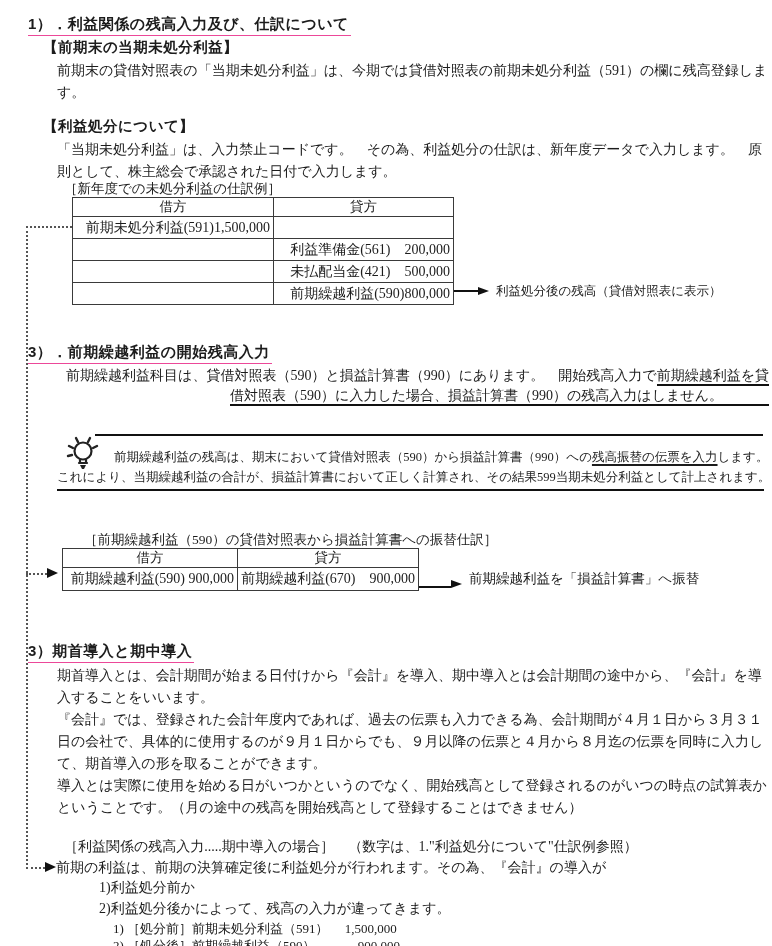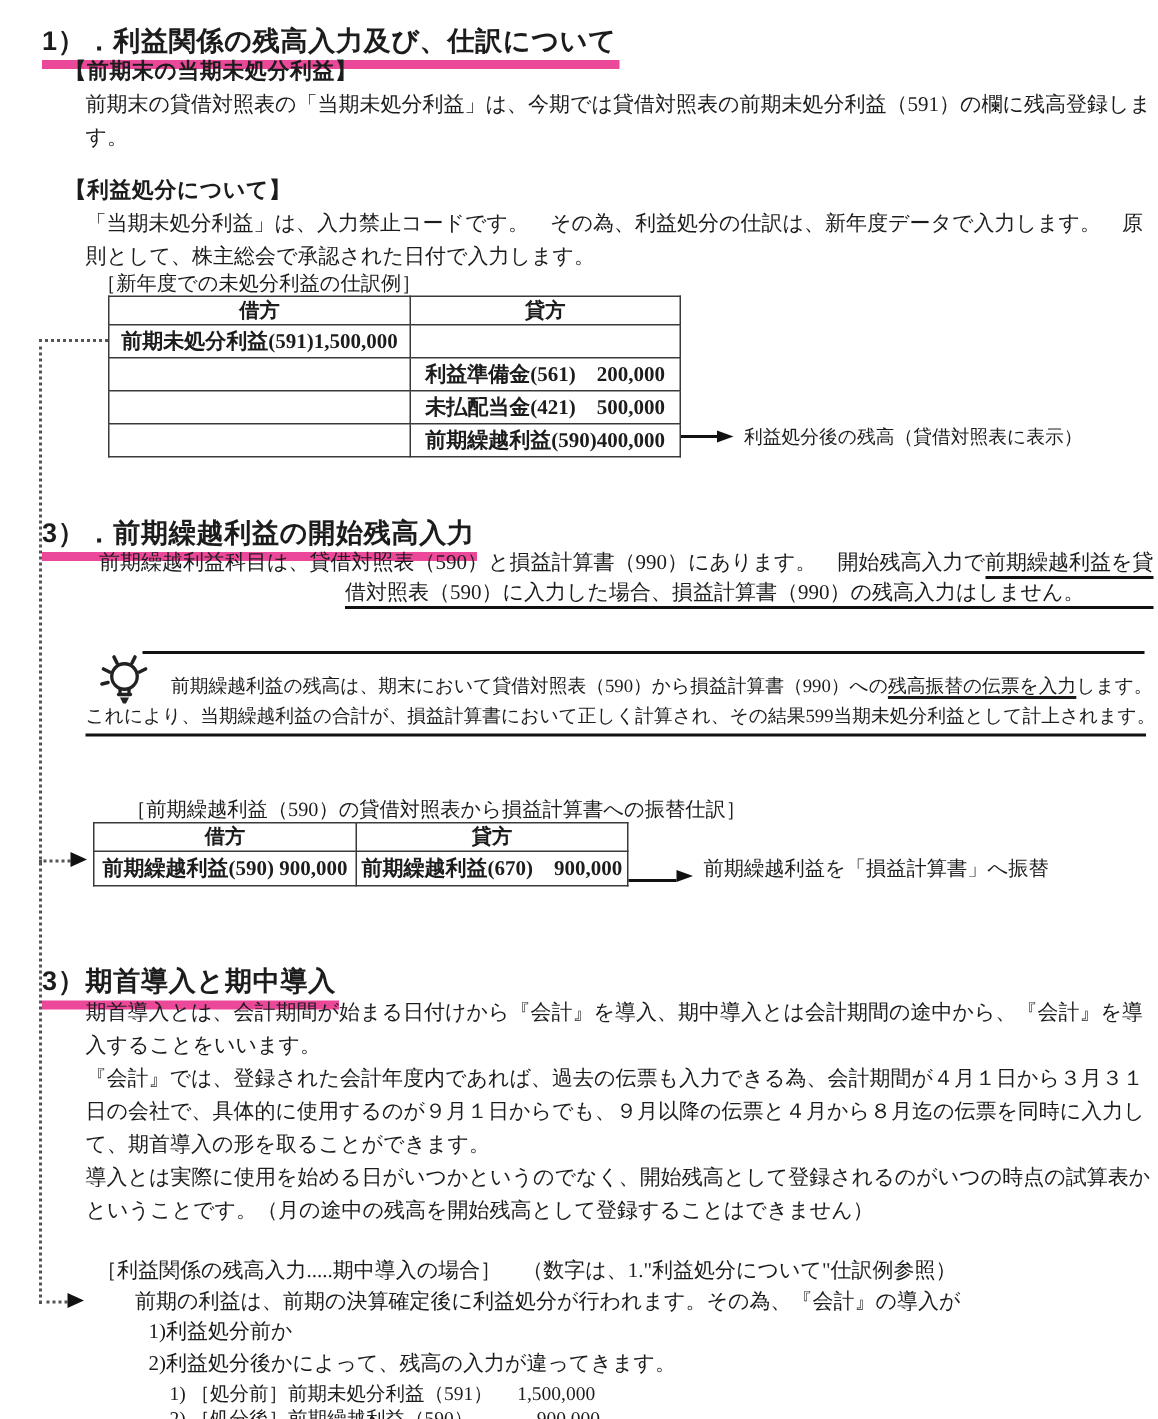--- a/index.html
+++ b/index.html
@@ -7,40 +7,40 @@
   .page {
     position:relative; width:772px; height:946px; margin:0 auto;
     background:#ffffff; overflow:hidden; color:#1c1c1c;
     font-family:"Liberation Serif","DejaVu Serif",serif;
   }
   .abs { position:absolute; }
   .sans { font-family:Liberation Serif, serif; }
 
   .sec-heading {
     font-family:"Liberation Sans","DejaVu Sans",sans-serif;
-    font-weight:bold; font-size:18px; letter-spacing:0.5px;
-    display:inline-block; border-bottom:6px solid #ec4899; padding:0 2px 1px 0;
+    font-weight:bold; font-size:15px; letter-spacing:0.5px;
+    display:inline-block; border-bottom:1px solid #ec4899; padding:0 2px 1px 0;
   }
   .sub-heading {
     font-family:"Liberation Sans","DejaVu Sans",sans-serif;
     font-weight:bold; font-size:14.5px; letter-spacing:0.5px;
   }
   .body-text { font-size:14px; line-height:22px; }
   .cap { font-size:13.5px; }
 
   .u-thick { border-bottom:2px solid #111; padding-bottom:1px; }
   .u-thin  { text-decoration:underline; text-underline-offset:3px; }
 
   table.jtable { border-collapse:collapse; table-layout:fixed; background:#fff; }
   table.jtable th, table.jtable td {
-    border:1.5px solid #3a3a3a; font-weight:bold; font-size:14px;
+    border:1.5px solid #3a3a3a; font-weight:normal; font-size:14px;
     overflow:hidden; white-space:nowrap; padding:0 3px;margin-left:44px;
   }
   table.jtable th { text-align:center; font-size:13.5px; height:18px; }
-  table.jtable td { height:22px; text-align:center; }
+  table.jtable td { height:22px; text-align:right; }
   td.cell-right { text-align:right; padding-right:2px; }
 
   .annot { position:absolute; display:flex; align-items:center; }
   .aline { height:2px; background:#111; }
   .ahead {
     width:0; height:0;
     border-left:11px solid #111;
     border-top:4.5px solid transparent;
     border-bottom:4.5px solid transparent;
   }
@@ -103,21 +103,21 @@
     <tr>
       <td></td>
       <td>利益準備金(561)　200,000</td>
     </tr>
     <tr>
       <td></td>
       <td>未払配当金(421)　500,000</td>
     </tr>
     <tr>
       <td></td>
-      <td class="cell-right">前期繰越利益(590)400,000</td>
+      <td class="cell-right">前期繰越利益(590)800,000</td>
     </tr>
   </tbody>
     </table>
 
   <div class="annot" style="left:454px; top:280px; height:22px;">
     <span class="aline" style="width:24px;"></span>
     <span class="ahead"></span>
     <span class="atext note-text">利益処分後の残高（貸借対照表に表示）</span>
   </div>
 
@@ -177,19 +177,19 @@
   <div class="abs" style="left:28px; top:642px;">
     <span class="sec-heading">3）期首導入と期中導入</span>
   </div>
   <div class="abs body-text" style="left:57px; top:665px; width:713px;">
     <p>期首導入とは、会計期間が始まる日付けから『会計』を導入、期中導入とは会計期間の途中から、『会計』を導入することをいいます。</p>
     <p>『会計』では、登録された会計年度内であれば、過去の伝票も入力できる為、会計期間が４月１日から３月３１日の会社で、具体的に使用するのが９月１日からでも、９月以降の伝票と４月から８月迄の伝票を同時に入力して、期首導入の形を取ることができます。</p>
     <p>導入とは実際に使用を始める日がいつかというのでなく、開始残高として登録されるのがいつの時点の試算表かということです。（月の途中の残高を開始残高として登録することはできません）</p>
   </div>
 
   <div class="abs list-line" style="left:64px; top:838px;">［利益関係の残高入力.....期中導入の場合］　（数字は、1."利益処分について"仕訳例参照）</div>
-  <div class="abs list-line" style="left:90px; top:859px;">前期の利益は、前期の決算確定後に利益処分が行われます。その為、『会計』の導入が</div>
+  <div class="abs list-line" style="left:56px; top:859px;">前期の利益は、前期の決算確定後に利益処分が行われます。その為、『会計』の導入が</div>
   <div class="abs list-line" style="left:99px; top:879px;">1)利益処分前か</div>
   <div class="abs list-line" style="left:99px; top:900px;">2)利益処分後かによって、残高の入力が違ってきます。</div>
   <div class="abs detail-line" style="left:113px; top:920px;">1) ［処分前］前期未処分利益（591）　 1,500,000</div>
   <div class="abs detail-line" style="left:113px; top:937px;">2) ［処分後］前期繰越利益（590）　　　  900,000</div>
 
 </div>
 
 </body></html>

